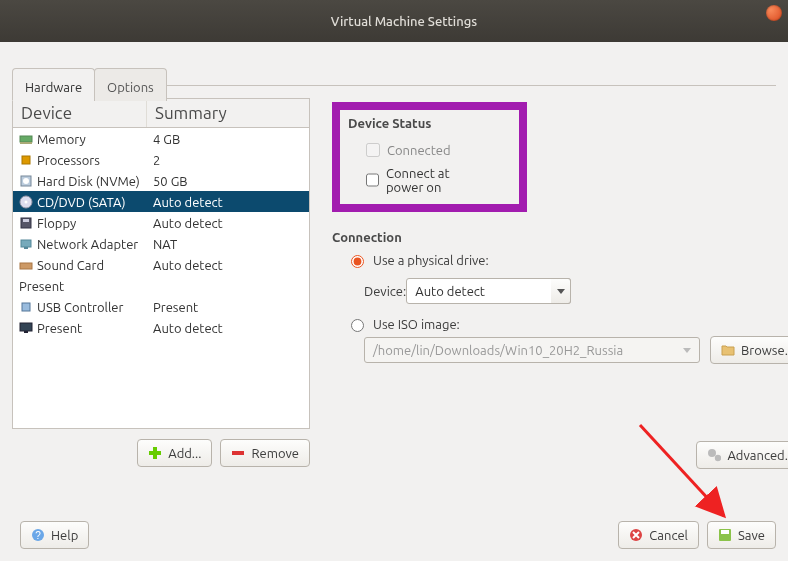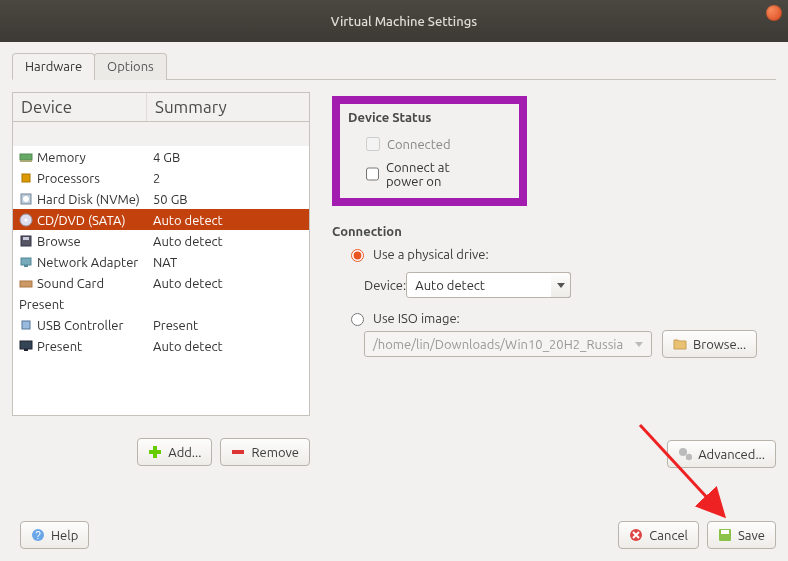--- a/index.html
+++ b/index.html
@@ -35,29 +35,29 @@
     box-shadow: inset 0 0 2px rgba(0,0,0,0.5);
   }
   .content {
     padding: 10px 12px 12px 12px;
   }
   .tabs {
     display: flex;
     border-bottom: 1px solid #c7c2bc;
   }
   .tab {
-    padding: 5px 12px 6px;
+    padding: 11px 12px 6px;
     border: 1px solid #c7c2bc;
     border-bottom: none;
     background: #eceae7;
     color: #555;
     border-radius: 4px 4px 0 0;
     margin-right: -1px;
     position: relative;
-    top: 1px;
+    top: 16px;
     cursor: pointer;
   }
   .tab.active {
     background: #f2f1f0;
     color: #333;
     border-bottom: 1px solid #f2f1f0;
   }
   .tabpage {
     display: flex;
     gap: 22px;
@@ -79,36 +79,35 @@
     font-size: 17px;
     color: #4a4a4a;
   }
   .devhead .colh {
     padding: 4px 8px 5px;
   }
   .col-dev { width: 134px; border-right: 1px solid #e0ddd7; }
   .col-sum { flex: 1; }
   .devbody {
     background: #fff;
-    height: 269px;
-    margin-top: 24px;
+    height: 300px;
   }
   .devrow {
     display: flex;
     align-items: center;
     height: 21px;
     font-size: 13px;
     color: #333;
   }
   .devrow .cell { padding: 0 4px 0 6px; display:flex; align-items:center; gap:4px; }
   .devrow .cell.dev { width:134px; }
   .devrow .cell.sum { flex:1; }
-  .devrow.sel { background:#c2410c; color:#fff; }
+  .devrow.sel { background:#0c4a6e; color:#fff; }
   .ico { width:14px; height:14px; display:inline-flex; align-items:center; justify-content:center; }
-  .btnrow { display:flex; gap:8px; justify-content:flex-end; margin-top:22px; }
+  .btnrow { display:flex; gap:8px; justify-content:flex-end; margin-top:10px; }
   button.gtk {
     border: 1px solid #b8b3ab;
     background: linear-gradient(#fdfdfc,#eeece8);
     border-radius: 4px;
     padding: 4px 10px;
     font: inherit;
     color: #3c3c3c;
     display: inline-flex;
     align-items: center;
     gap: 6px;
@@ -136,21 +135,21 @@
     border:1px solid #b8b3ab;
     border-radius:3px;
     background:#fff;
     height:26px;
     display:flex; align-items:center;
     padding:0 8px;
     font:inherit;
     color:#333;
   }
   .combo { width: 165px; justify-content: space-between; cursor:pointer; }
-  .entry { width: 288px; color:#999; background:#f5f4f2; }
+  .entry { width: 336px; color:#999; background:#f5f4f2; }
   .combo .arrow { border:1px solid #b8b3ab; border-left:none; width:20px; height:26px; margin:-1px -9px -1px 0; border-radius:0 3px 3px 0; display:flex; align-items:center; justify-content:center; background:linear-gradient(#fdfdfc,#eeece8); }
   .iso-row { display:flex; align-items:center; gap:10px; padding-left:32px; }
   .adv-btn { position:absolute; right:0; bottom:0; }
   .dialog-btns {
     position: absolute;
     bottom: 12px;
     left: 12px;
     right: 12px;
     display: flex;
   }
@@ -244,21 +243,21 @@
               </div>
             </div>
             <div class="devrow">
               <div class="cell dev">
                 <span class="ico">
                   <svg width="14" height="14">
                     <rect x="2" y="2" width="10" height="10" fill="#556" stroke="#334"></rect>
                     <rect x="4" y="3" width="6" height="3" fill="#ccd"></rect>
                   </svg>
                 </span>
-                <span>Browse</span>
+                <span>Floppy</span>
               </div>
               <div class="cell sum">
                 <span>Auto detect</span>
               </div>
             </div>
             <div class="devrow">
               <div class="cell dev">
                 <span class="ico">
                   <svg width="14" height="12">
                     <rect x="2" y="2" width="10" height="7" fill="#7ab" stroke="#589"></rect>

